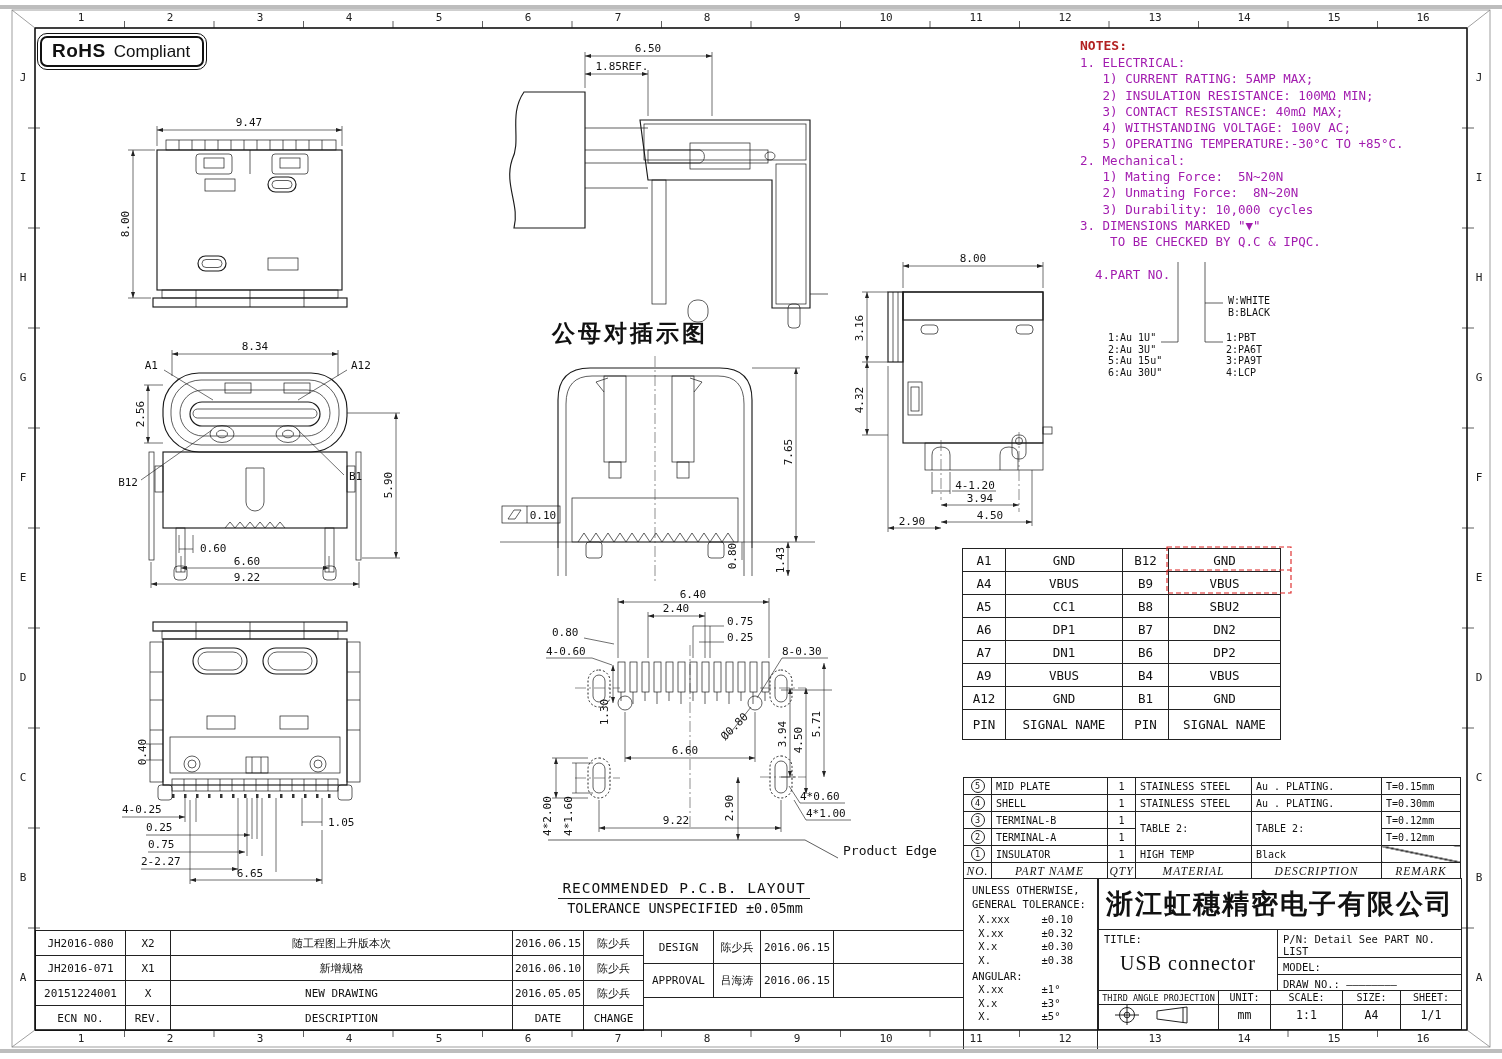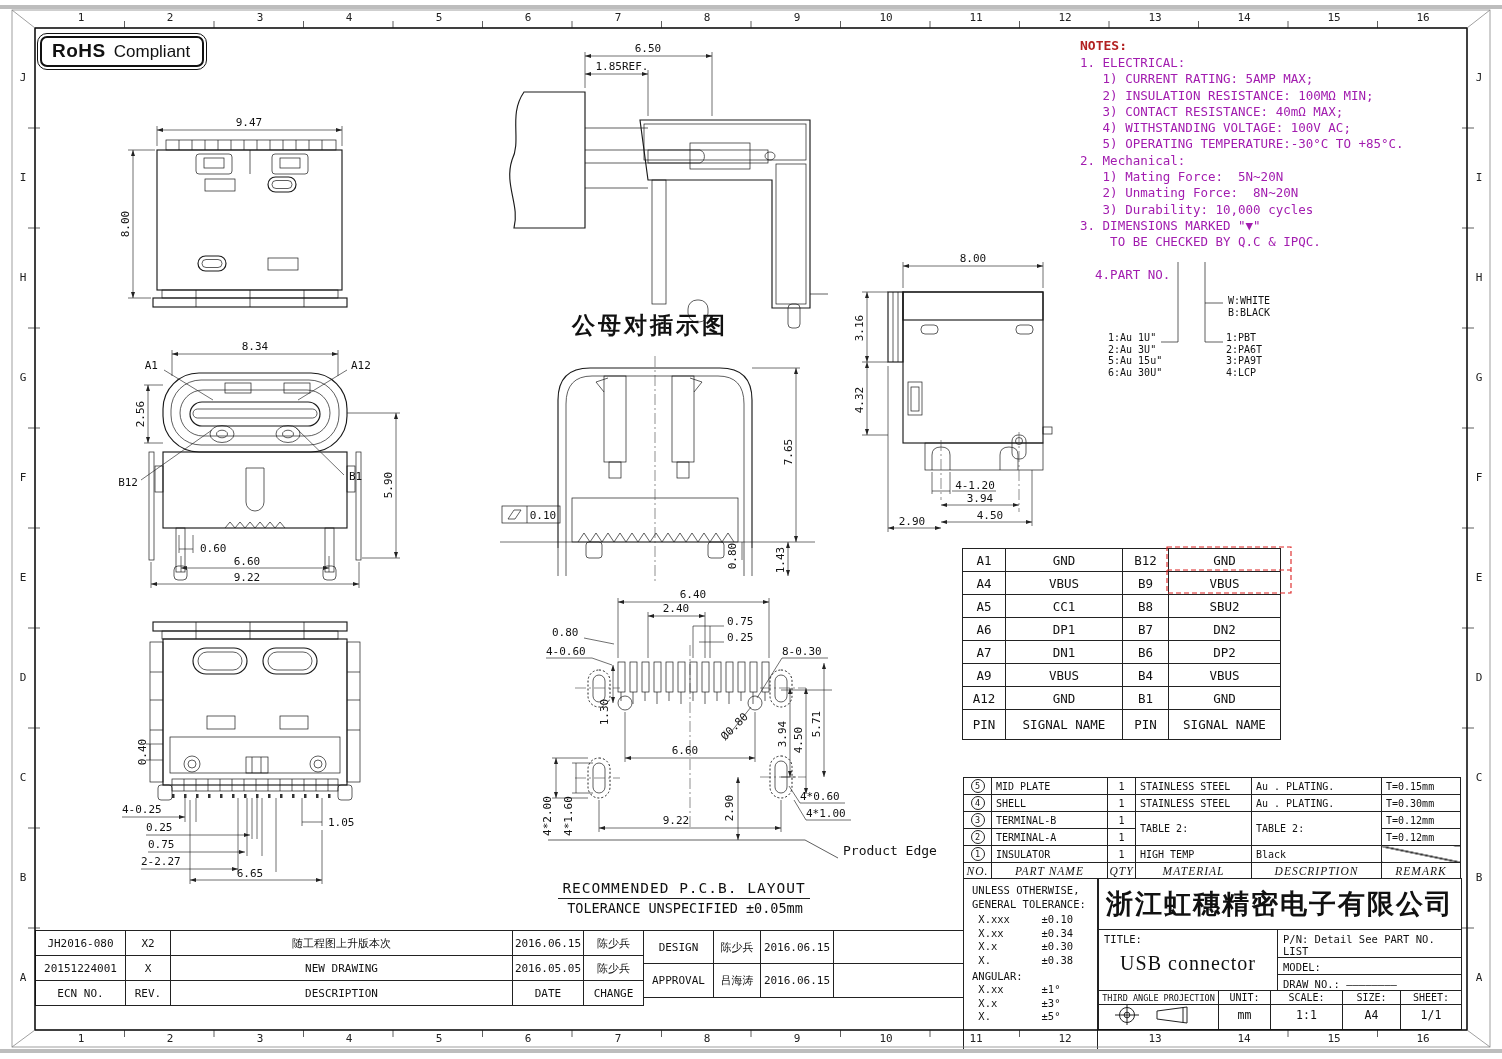--- a/index.html
+++ b/index.html
@@ -18,21 +18,21 @@
   .appr-table td{font-size:11px}
   .circ{display:inline-block;width:12px;height:12px;line-height:12px;border:1px solid #222;border-radius:50%;font-size:8.5px;text-align:center;vertical-align:middle}
   .diag{background:linear-gradient(to top right,transparent 47%,#333 48%,#333 52%,transparent 53%)}
   .badge{position:absolute;left:40px;top:36px;border:2px solid #111;outline:1.2px solid #111;outline-offset:2.5px;
          border-radius:7px;padding:2px 12px 3px 10px;background:#fff;font-family:"Liberation Sans",sans-serif}
   .badge b{font-size:19px;letter-spacing:.5px}
   .badge span{font-size:17px;margin-left:8px;font-weight:400}
   .notes-title{position:absolute;left:1080px;top:38px;font-size:13px;color:#b22222;font-weight:bold}
   .notes-body{position:absolute;left:1080px;top:55px;font-size:12.5px;line-height:16.3px;color:#a21caf}
   .legend{position:absolute;font-size:10px;line-height:11.5px}
-  .cn-title{position:absolute;left:552px;top:310px;width:196px;text-align:center;font-size:23px;letter-spacing:3px;
+  .cn-title{position:absolute;left:552px;top:318px;width:196px;text-align:left;font-size:23px;letter-spacing:3px;
             font-family:"DejaVu Sans",sans-serif;font-weight:600}
   .cap1{position:absolute;left:558px;top:880px;width:252px;text-align:center;font-size:14.5px;letter-spacing:1px;
         border-bottom:1.3px solid #222;padding-bottom:2px}
   .cap2{position:absolute;left:552px;top:900px;width:266px;text-align:center;font-size:13.5px}
   .edge-label{position:absolute;left:843px;top:843px;font-size:13px}
   .tol{position:absolute;left:963px;top:878px;width:135px;height:175px;border:1.5px solid #222;box-sizing:border-box;
        font-size:10.5px;line-height:13px;padding:5px 0 0 8px}
   .tol pre{font-size:10.5px;line-height:13.5px}
   .tb{position:absolute;left:1098px;top:878px;width:364px;height:152px;border:1.6px solid #222;box-sizing:border-box;background:#fff}
   .tb .company{height:50px;border-bottom:1.4px solid #222;display:flex;align-items:center;justify-content:center;
@@ -279,20 +279,27 @@
       </colgroup>
     <tbody>
         <tr style="height:25px">
           <td>JH2016-080</td>
           <td>X2</td>
           <td>随工程图上升版本次</td>
           <td>2016.06.15</td>
           <td>陈少兵</td>
         </tr>
     <tr style="height:25px">
+          <td>JH2016-071</td>
+          <td>X1</td>
+          <td>新增规格</td>
+          <td>2016.06.10</td>
+          <td>陈少兵</td>
+        </tr>
+    <tr style="height:25px">
           <td>20151224001</td>
           <td>X</td>
           <td>NEW DRAWING</td>
           <td>2016.05.05</td>
           <td>陈少兵</td>
         </tr>
     <tr style="height:25px">
           <td>ECN NO.</td>
           <td>REV.</td>
           <td>DESCRIPTION</td>
@@ -322,21 +329,21 @@
           <td>2016.06.15</td>
           <td></td>
         </tr>
   </tbody>
     </table>
 
   <div class="tol">
     <pre>UNLESS OTHERWISE,
 GENERAL TOLERANCE:</pre>
     <pre style="margin-top:2px"> X.xxx     ±0.10
- X.xx      ±0.34
+ X.xx      ±0.32
  X.x       ±0.30
  X.        ±0.38</pre>
     <div style="margin-top:3px">ANGULAR:</div>
     <pre> X.xx      ±1°
  X.x       ±3°
  X.        ±5°</pre>
   </div>
 
   <div class="tb">
     <div class="company">浙江虹穗精密电子有限公司</div>

